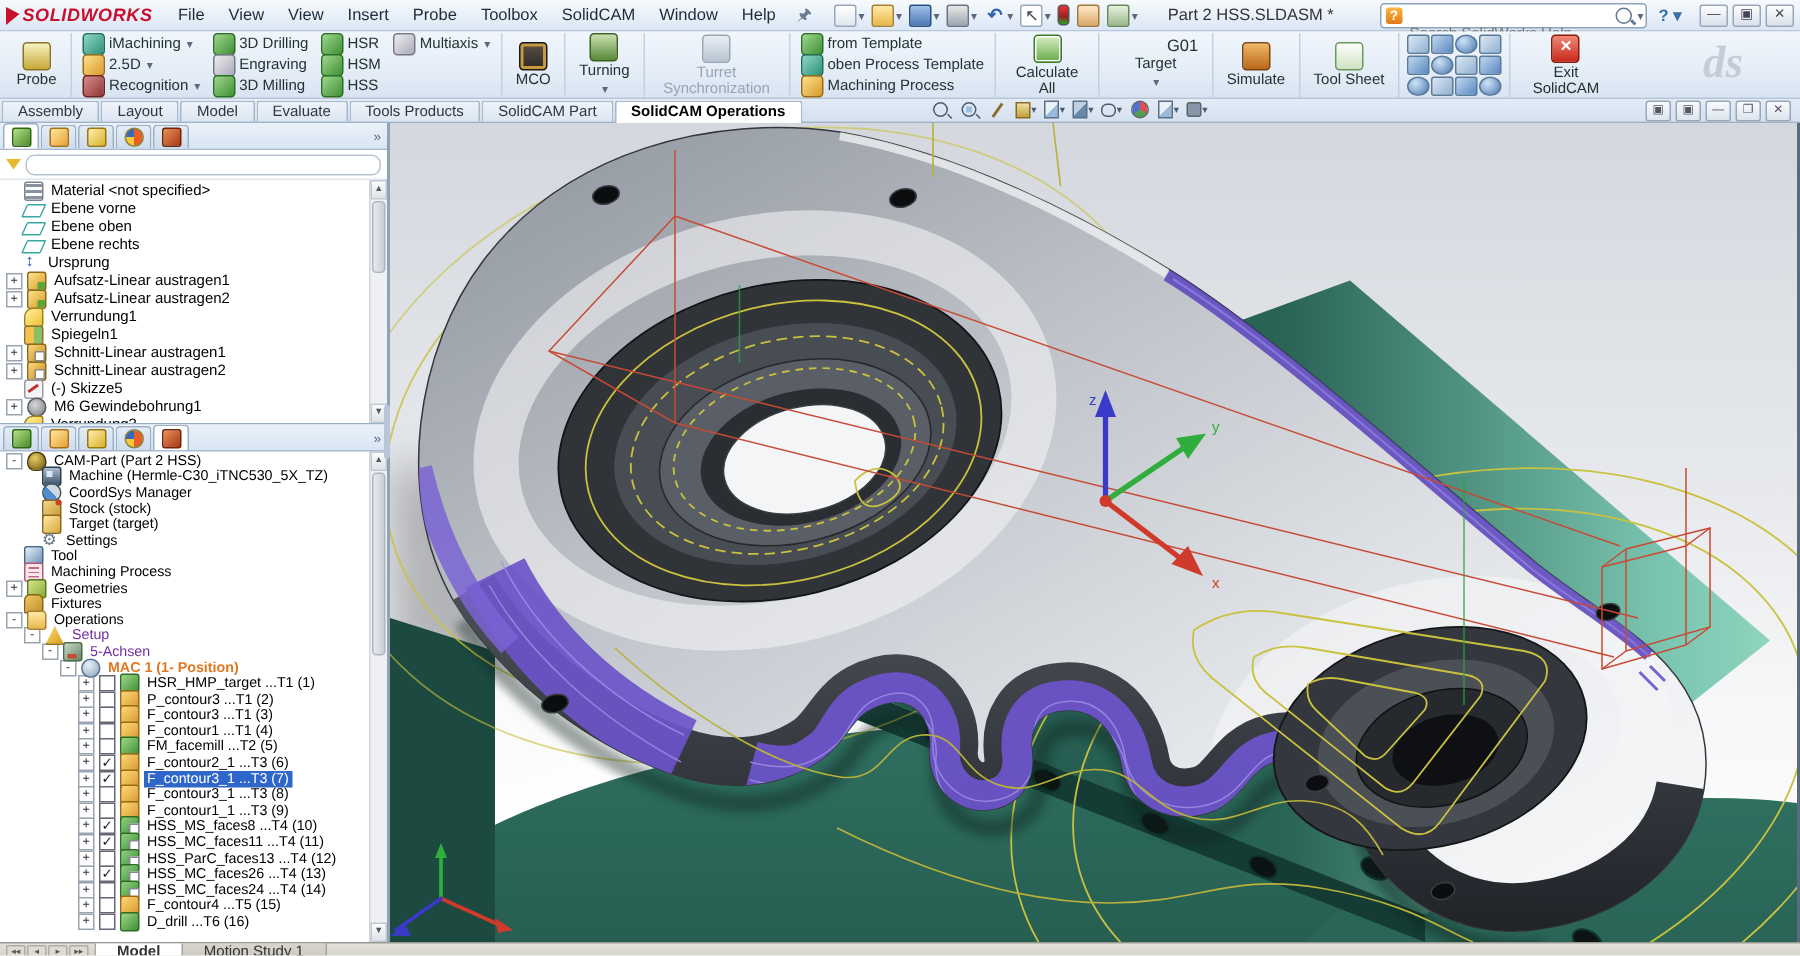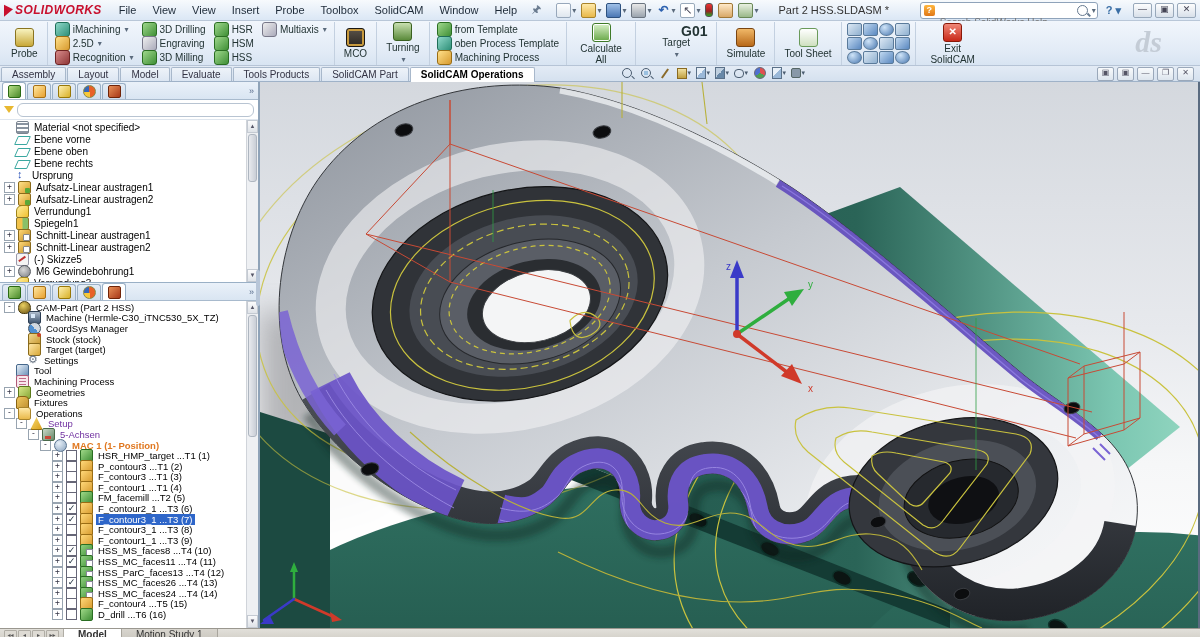--- a/index.html
+++ b/index.html
@@ -58,21 +58,21 @@
   .c-mco{background:linear-gradient(#5a5248,#2c2823);border:1px solid #1a1713;box-shadow:inset 0 0 0 2px #c89a3e;}
   .c-turn{background:linear-gradient(#c8e0b0,#5a8a3a);border:1px solid #3a6020;}
   .c-turret{background:linear-gradient(#e8eef4,#b8c4d0);border:1px solid #9aa8b6;}
   .c-calc{background:linear-gradient(#d8f0c8,#68a848);border:1px solid #3f7a28;box-shadow:inset 0 0 0 1px #fff;}
   .c-sim{background:linear-gradient(#f0b868,#b86818);border:1px solid #7a4410;}
   .c-sheet{background:linear-gradient(#fff,#cfe0c0);border:1px solid #6a9a5a;}
   .c-exit{background:linear-gradient(#f08878,#c82818);border:1px solid #8a1808;color:#fff;font-weight:bold;font-size:10px;line-height:15px;text-align:center;}
   .rows3{display:flex;flex-direction:column;justify-content:center;gap:1px;}
   .rrow{display:flex;align-items:center;gap:3px;height:13px;font-size:10px;color:#233;padding:0 2px;border-radius:2px;}
   .disabled{color:#98a4b2;}
-  .gbold{font-weight:bold;font-size:14px;line-height:9px;margin-left:36px;}
+  .gbold{font-weight:normal;font-size:11px;line-height:9px;margin-left:36px;}
   .viewgrid{display:grid;grid-template-columns:repeat(4,15px);grid-auto-rows:13px;gap:1px;align-content:center;}
   .vg{width:13px;height:11px;border-radius:2px;border:1px solid #5a7a9a;background:linear-gradient(135deg,#dce8f4,#8fb0d0);}
   .vg.alt{background:linear-gradient(135deg,#c0d8f0,#5a88c0);}
   .vg.sph{border-radius:50%;background:radial-gradient(circle at 35% 30%,#cfe4f8,#4a78b0);}
   .ds-mark{position:absolute;right:38px;top:2px;font-family:"Liberation Serif",serif;font-style:italic;
            font-size:30px;color:#c4ccd6;font-weight:bold;line-height:38px;}
 
   
   .cmdtabs{height:15px;background:linear-gradient(#e3ebf5,#d5e1ef);border-bottom:1px solid #9fb2c8;
            display:flex;align-items:flex-end;position:relative;}
@@ -323,20 +323,26 @@
       </div>
     </div>
     <div class="rgroup">
       <div class="bigbtn">
         <span class="rico c-turn"></span>
         <span>Turning</span>
         <span class="dd">▾</span>
       </div>
     </div>
     <div class="rgroup">
+      <div class="bigbtn disabled" style="width:78px;">
+        <span class="rico c-turret"></span>
+        <span>Turret Synchronization</span>
+      </div>
+    </div>
+    <div class="rgroup">
       <div class="rows3">
         <div class="rrow">
             <span class="rico sm c-green"></span>
             <span>from Template</span>
           </div>
         <div class="rrow">
             <span class="rico sm c-teal"></span>
             <span>oben Process Template</span>
           </div>
         <div class="rrow">

